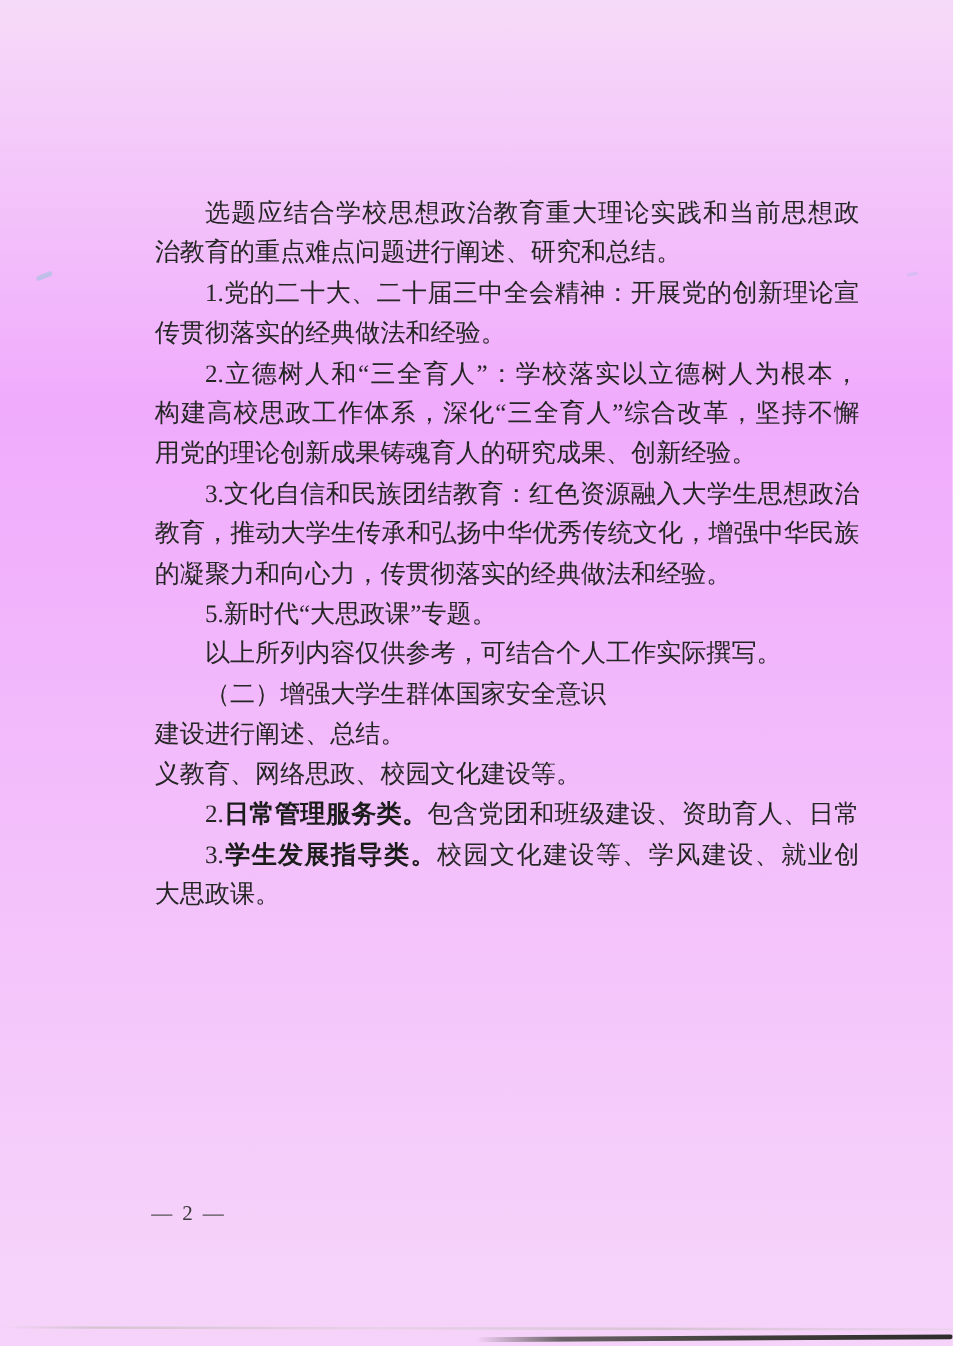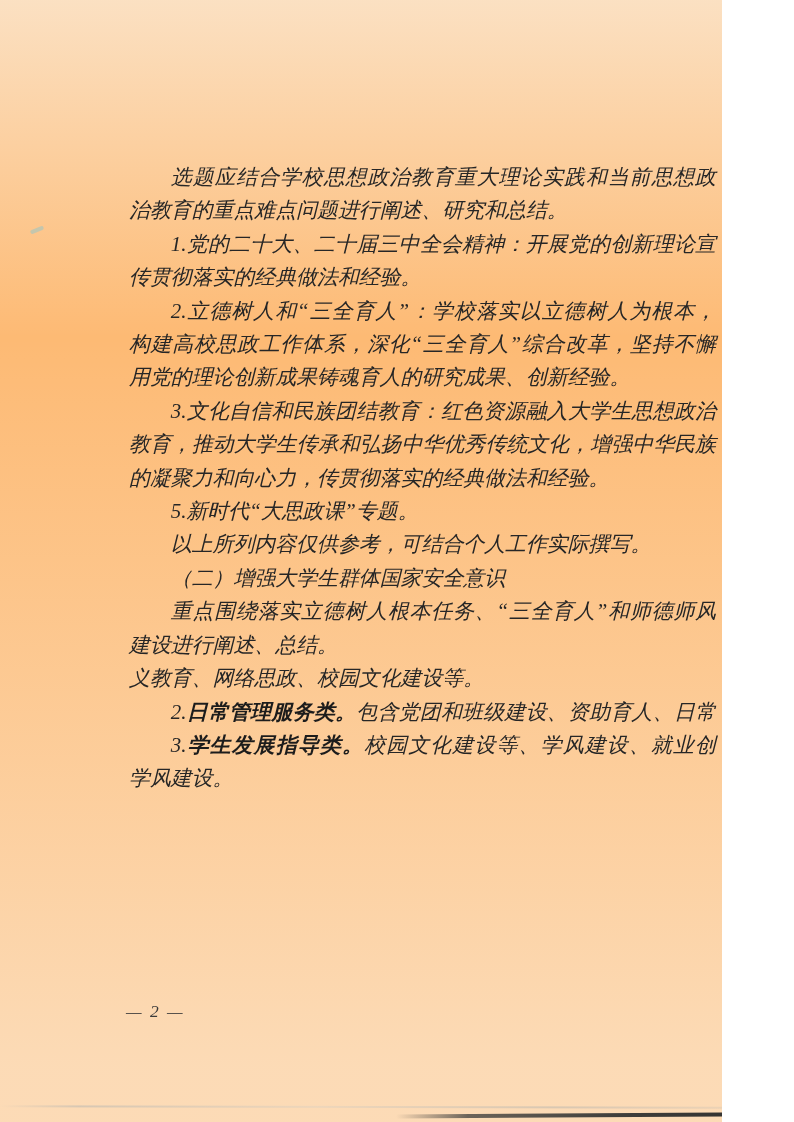--- a/index.html
+++ b/index.html
@@ -2,26 +2,25 @@
 <html><head>
 <meta charset="utf-8">
 <style>
   html, body {
     margin: 0;
     padding: 0;
     background: #ffffff;
   }
   .page {
     position: relative;
-    width: 722px;
+    width: 794px;
     height: 1122px;
-    background: #fdba74;
+    background: #f0abfc;
     overflow: hidden;
     font-family: "Liberation Serif", "DejaVu Serif", serif;
-    font-style: italic;
   }
   
   .page::before {
     content: "";
     position: absolute;
     inset: 0;
     background: linear-gradient(180deg, rgba(250,250,246,0.6), rgba(253,253,250,0) 30%, rgba(251,251,247,0.5) 95%);
     pointer-events: none;
   }
   .body-text {
@@ -114,32 +113,31 @@
       <div class="para">
         <div class="line indent"><span>5.新时代“大思政课”专题。</span></div>
       </div>
       <div class="para">
         <div class="line indent"><span>以上所列内容仅供参考，可结合个人工作实际撰写。</span></div>
       </div>
       <div class="para">
         <div class="line indent"><span>（二）增强大学生群体国家安全意识</span></div>
       </div>
       <div class="para">
-        <div class="line indent fill"><span>重点围绕落实立德树人根本任务、“三全育人”和师德师风</span></div>
         <div class="line"><span>建设进行阐述、总结。</span></div>
       </div>
       <div class="para">
         <div class="line"><span>义教育、网络思政、校园文化建设等。</span></div>
       </div>
       <div class="para">
         <div class="line indent fill"><span>2.</span><span class="bold">日常管理服务类。</span><span>包含党团和班级建设、资助育人、日常</span></div>
       </div>
       <div class="para">
         <div class="line indent fill"><span>3.</span><span class="bold">学生发展指导类。</span><span>校园文化建设等、学风建设、就业创</span></div>
-        <div class="line"><span>学风建设。</span></div>
+        <div class="line"><span>大思政课。</span></div>
       </div>
     </div>
   <div class="page-number">— 2 —</div>
   <div class="edge-light"></div>
   <div class="edge-dark"></div>
   <div class="speck speck-left"></div>
   <div class="speck speck-right"></div>
 </div>
 
 </body></html>

